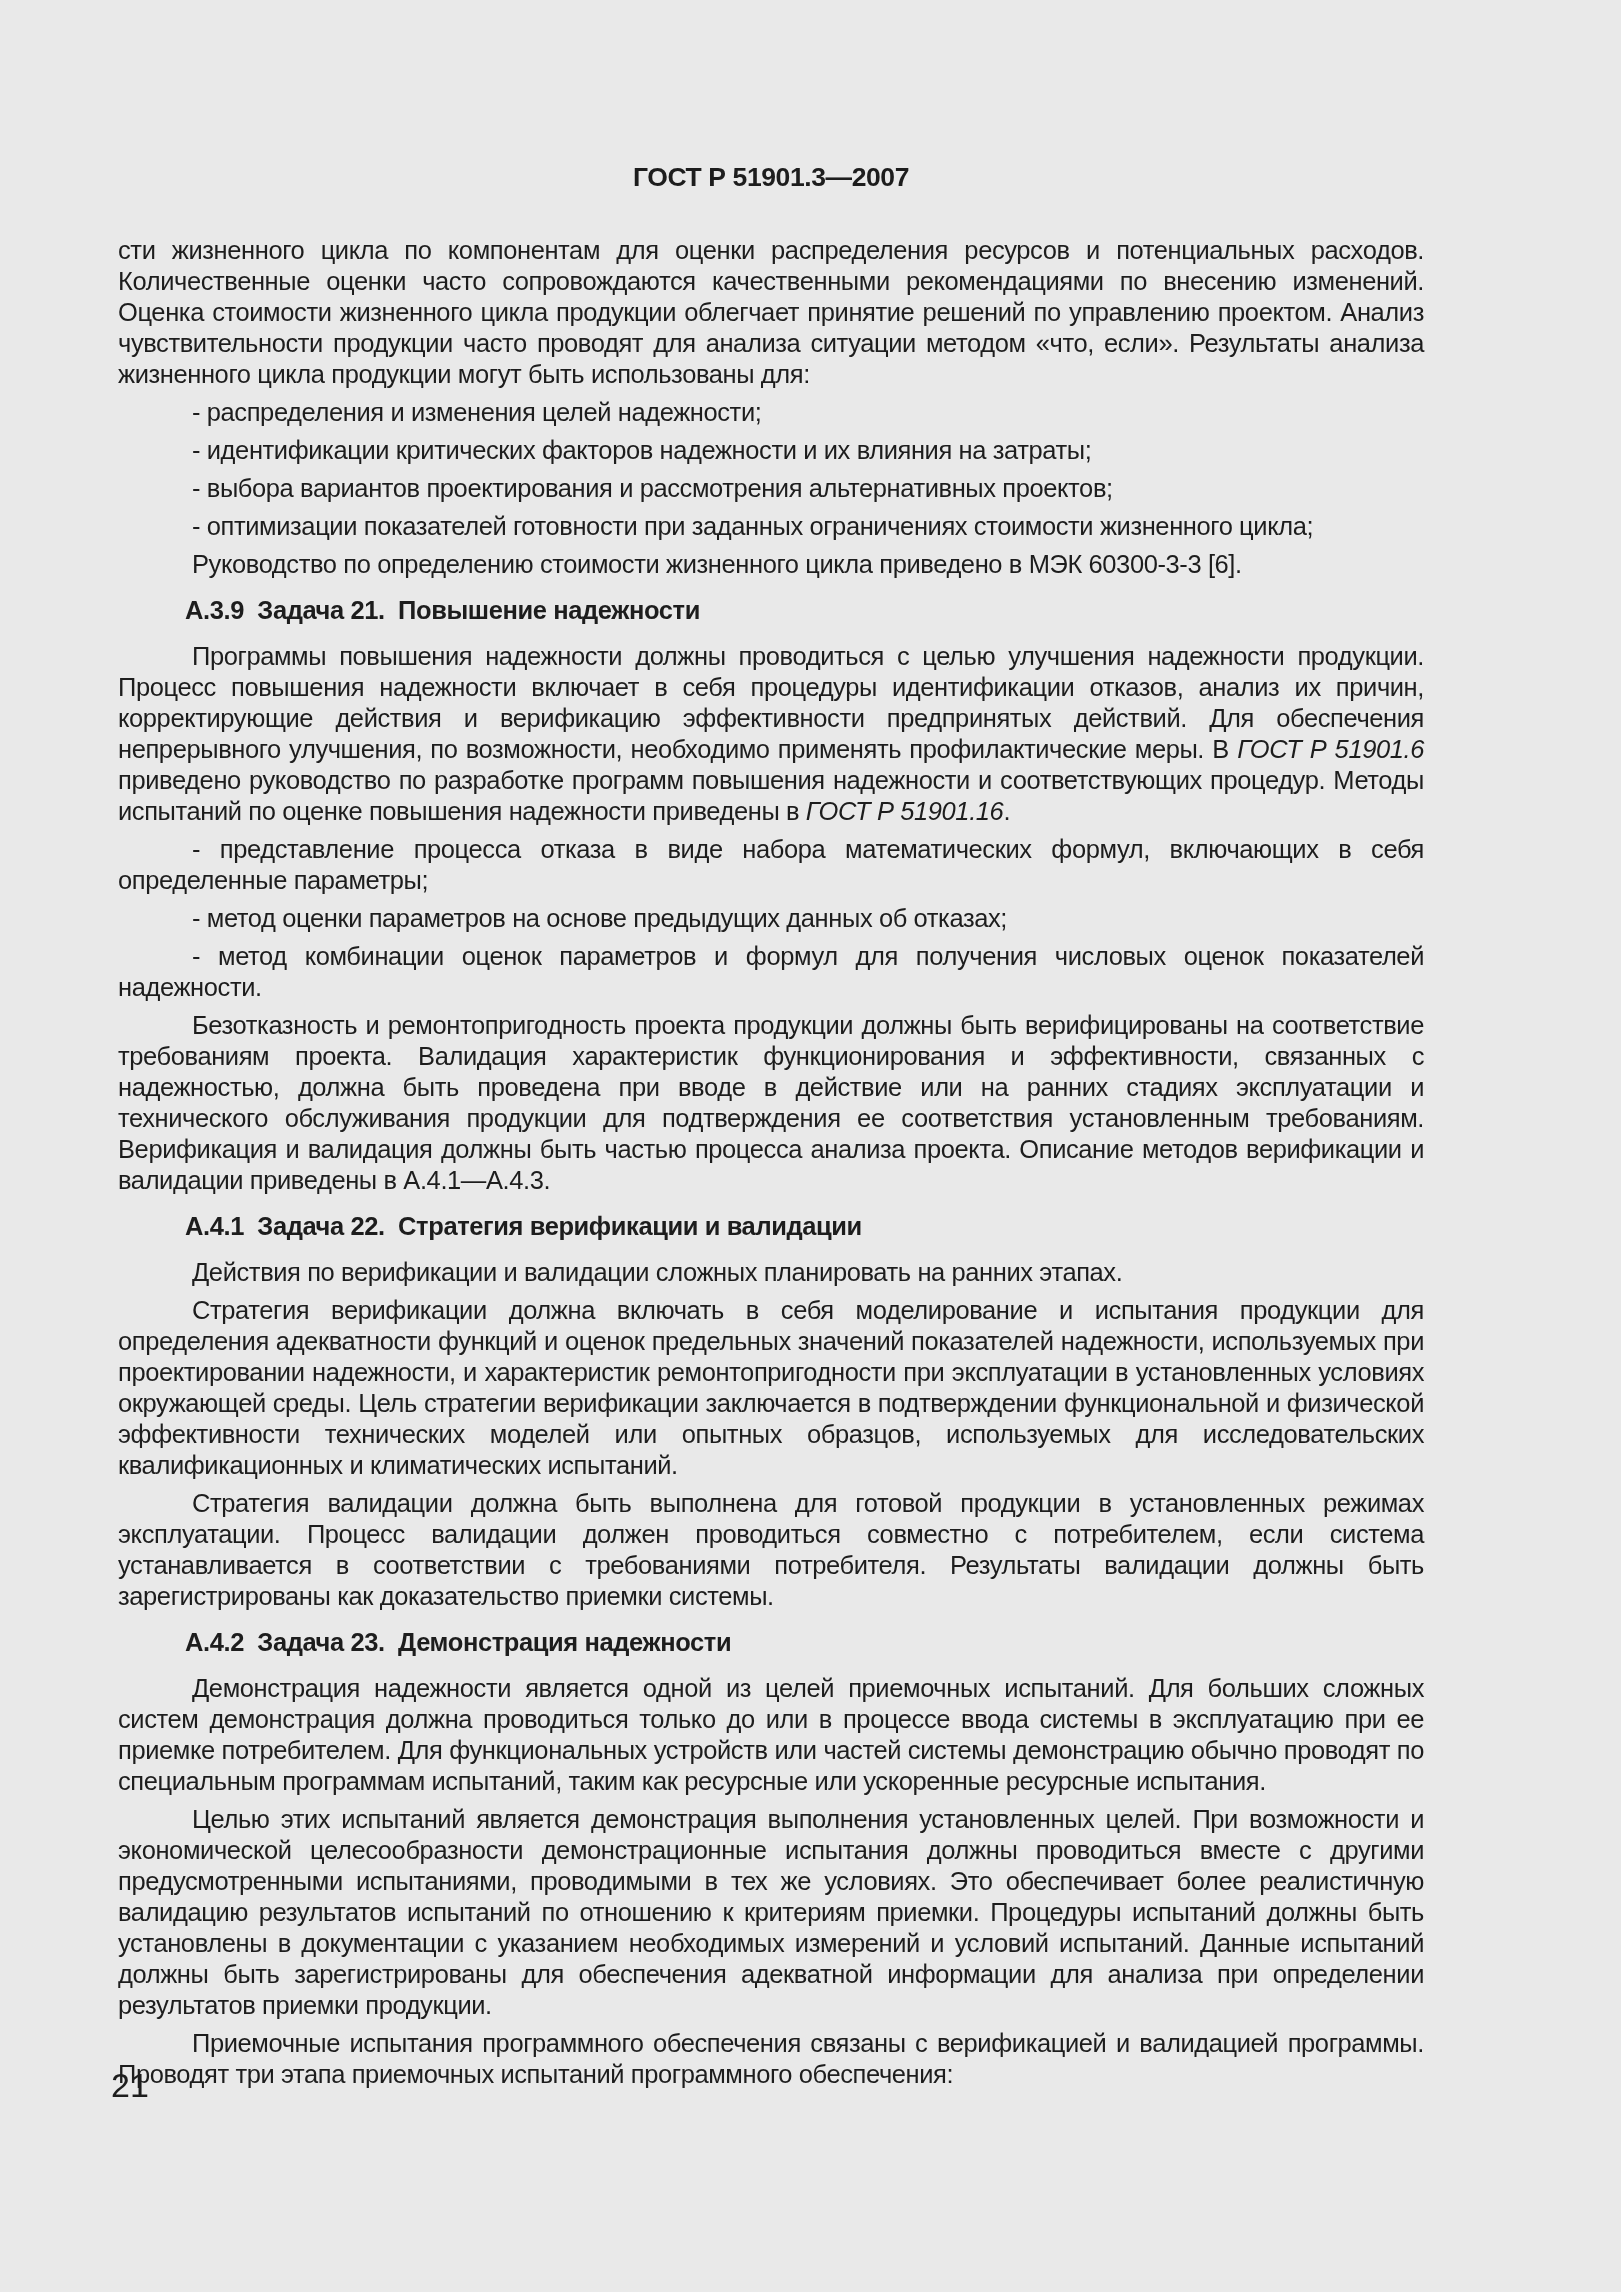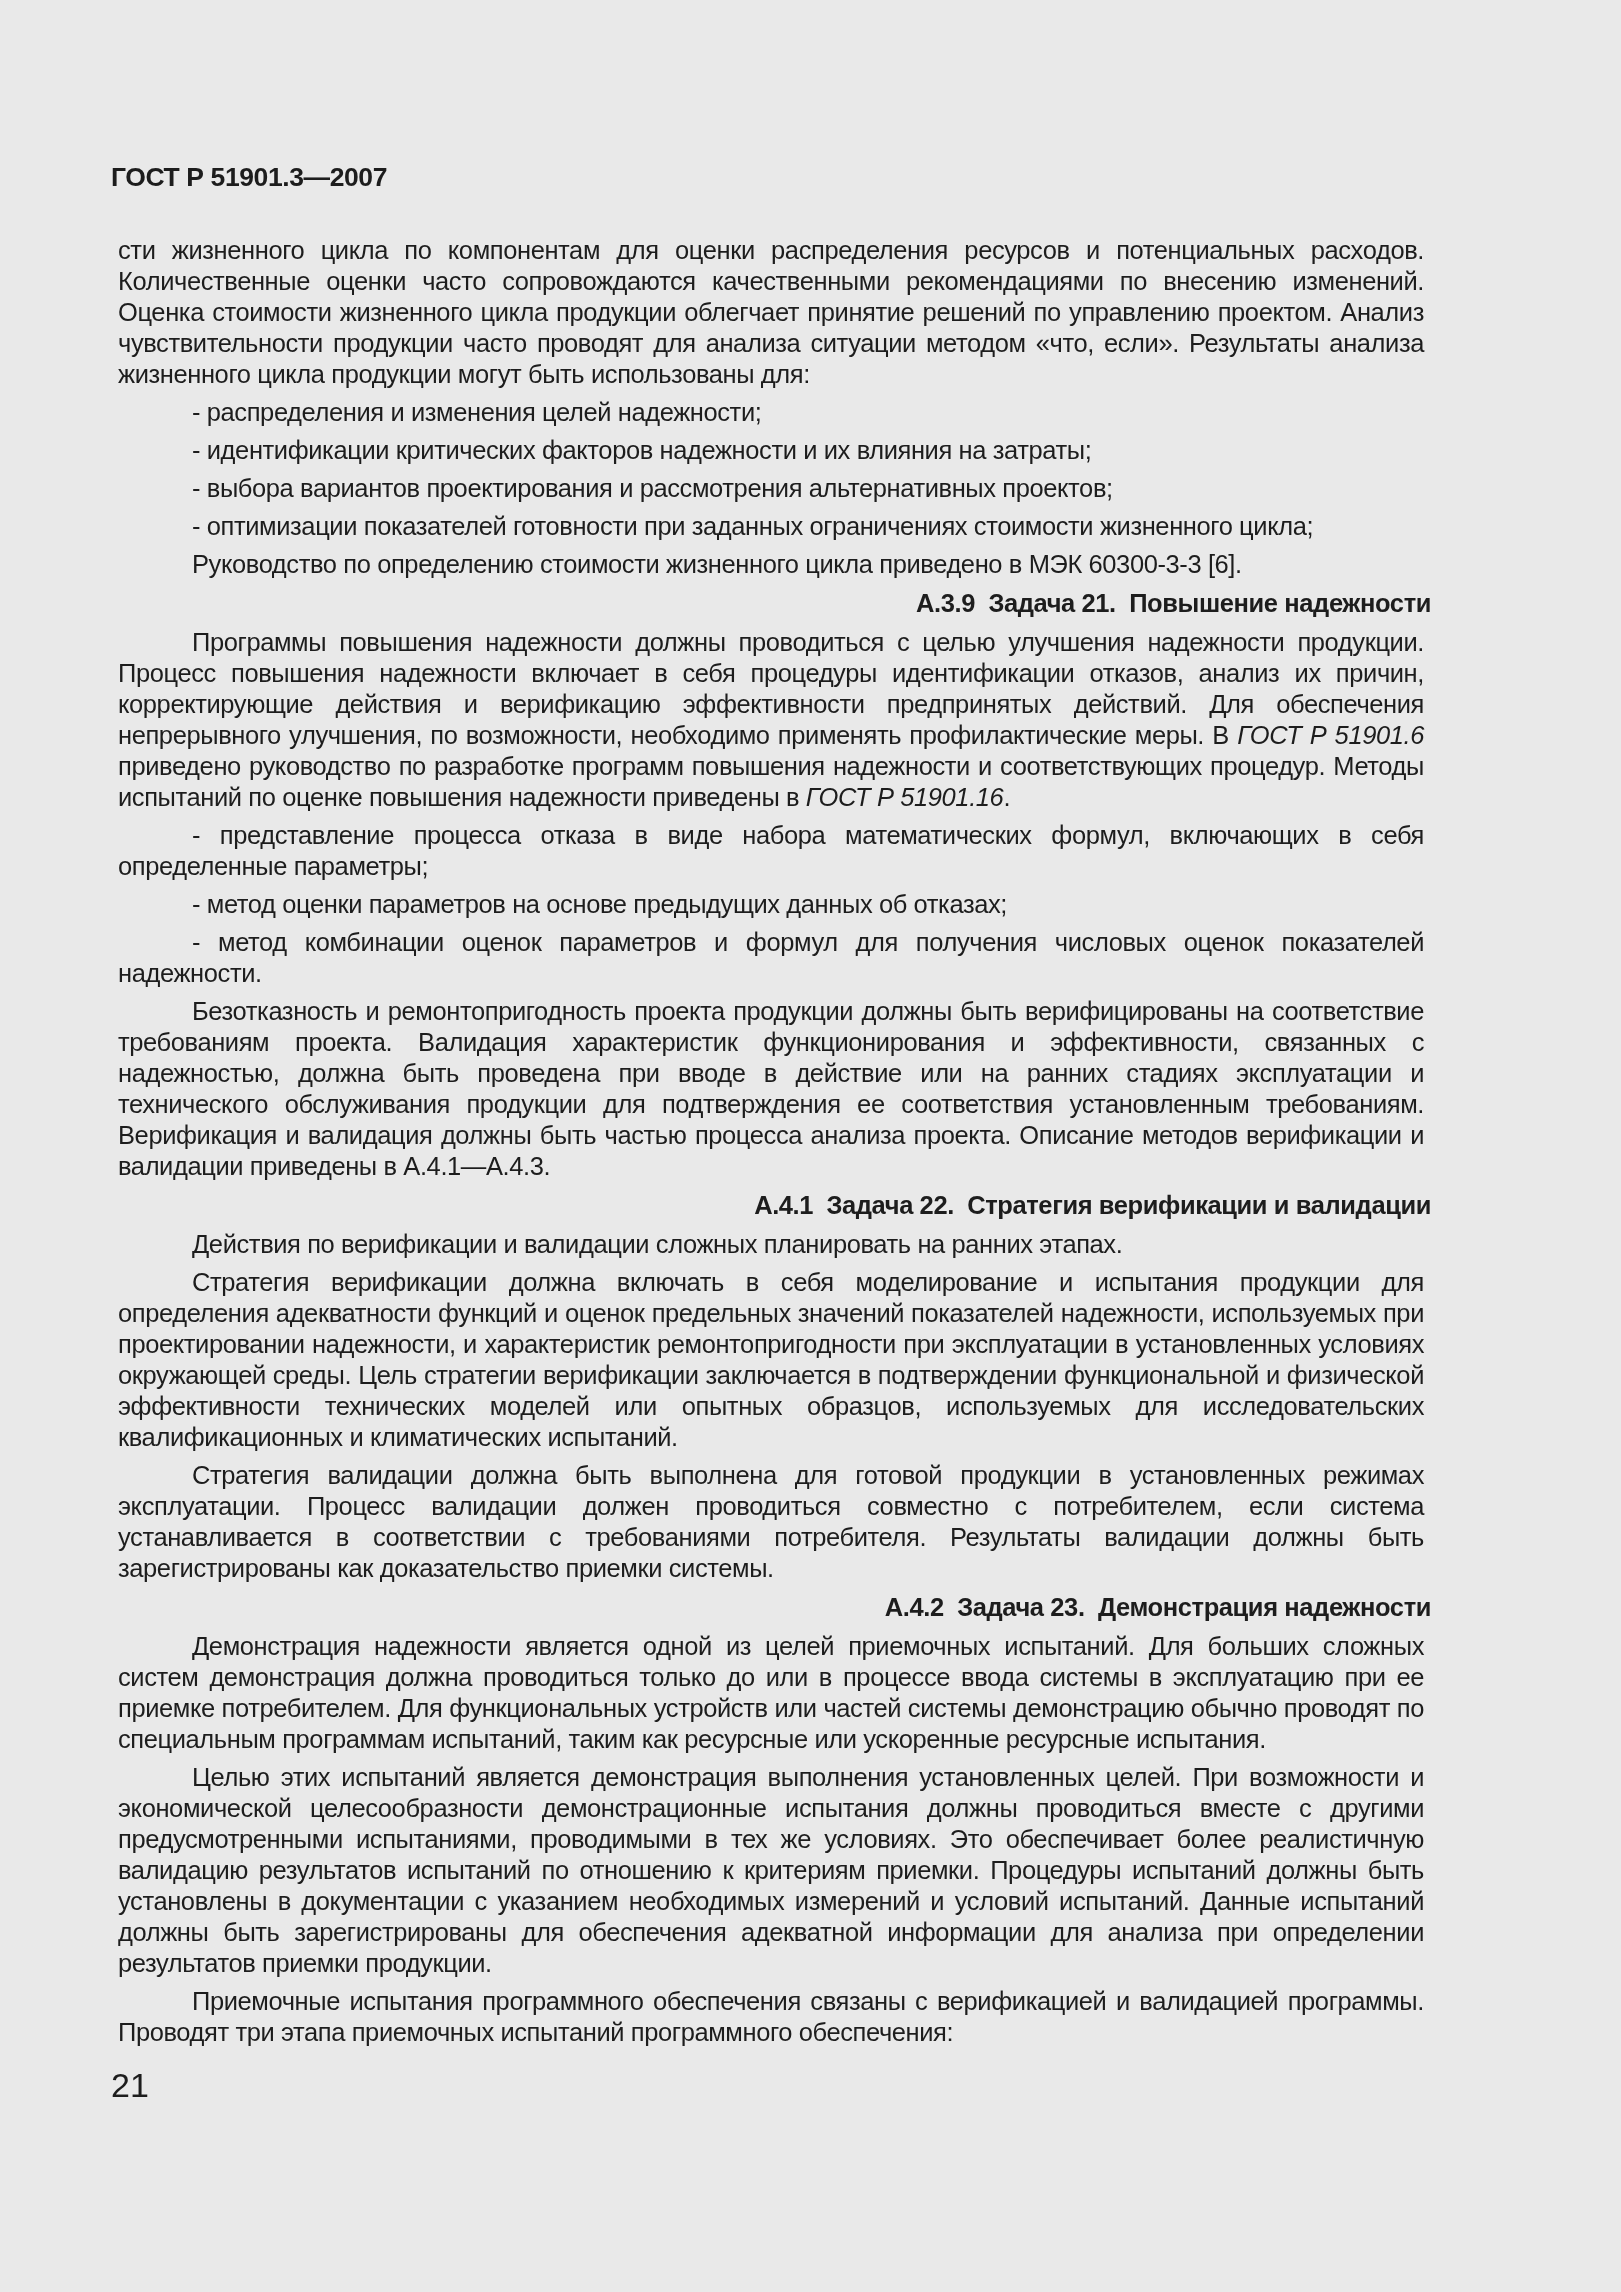--- a/index.html
+++ b/index.html
@@ -19,41 +19,40 @@
   .content {
     position: absolute;
     left: 111px;
     top: 162px;
     width: 1320px;
     font-size: 25.5px;
     line-height: 31px;
     letter-spacing: -0.4px;
   }
   .doc-header {
-    text-align: left;
+    text-align: center;
     font-weight: bold;
     font-size: 26.5px;
     margin: 0 0 42px 0;
   }
   .p {
     margin: 7px;
     text-align: justify;
     text-indent: 74px;
     hyphens: auto;
     -webkit-hyphens: auto;
   }
   .p.continuation {
     text-indent: 0;
   }
   .h {
-    margin: 8px 0;
+    margin: 15px 0;
     font-weight: bold;
     text-indent: 74px;
     white-space: pre-wrap;
-    text-align: right;
   }
   .gost-ref {
     font-style: italic;
   }
   .pagenum {
     position: absolute;
     top: 2070px;
     left: 111px;
     width: 1320px;
     text-align: left;

